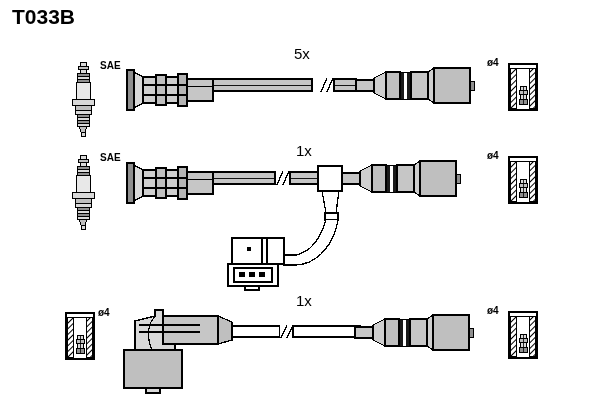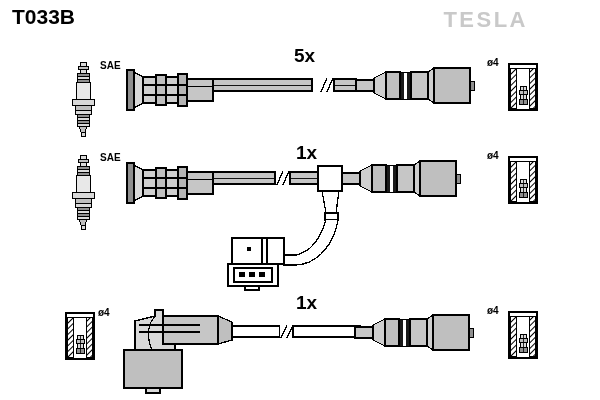--- a/index.html
+++ b/index.html
@@ -25,21 +25,21 @@
     color:#111;white-space:nowrap;
   }
   .brand{
     position:absolute;right:72px;top:9px;
     font-size:22px;font-weight:bold;letter-spacing:2.5px;
     color:#c9c9c9;line-height:1;
   }
 
   
   .qty{
-    position:absolute;font-size:19px;font-weight:bold;color:#000;
+    position:absolute;font-size:15px;font-weight:normal;color:#000;
   }
   .qty-1{left:294px;top:45px;}
   .qty-2{left:296px;top:142px;}
   .qty-3{left:296px;top:292px;}
 
   
   .lbl{position:absolute;font-size:10px;font-weight:bold;color:#000;white-space:nowrap;}
   .lbl-sae1{left:100px;top:60px;}
   .lbl-sae2{left:100px;top:152px;}
   .lbl-d1{left:487px;top:57px;}
@@ -49,21 +49,20 @@
 
   svg{position:absolute;left:0;top:0;}
   svg, svg *{shape-rendering:crispEdges;}
 </style>
 </head>
 <body>
 
 <div id="sheet">
 
   <div class="part-no">T033B</div>
-  <div class="brand">TESLA</div>
 
   <div class="qty qty-1">5x</div>
   <div class="qty qty-2">1x</div>
   <div class="qty qty-3">1x</div>
 
   <div class="lbl lbl-sae1">SAE</div>
   <div class="lbl lbl-sae2">SAE</div>
   <div class="lbl lbl-d1">ø4</div>
   <div class="lbl lbl-d2">ø4</div>
   <div class="lbl lbl-d3">ø4</div>

